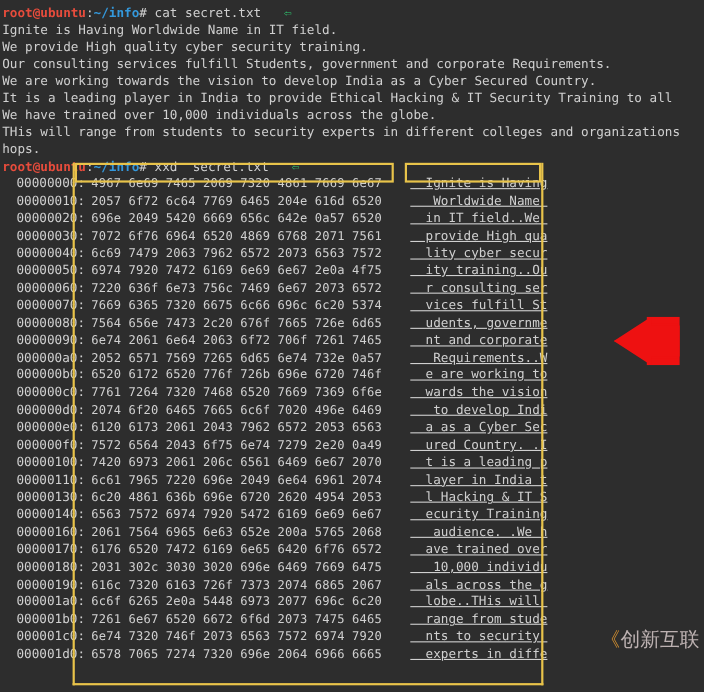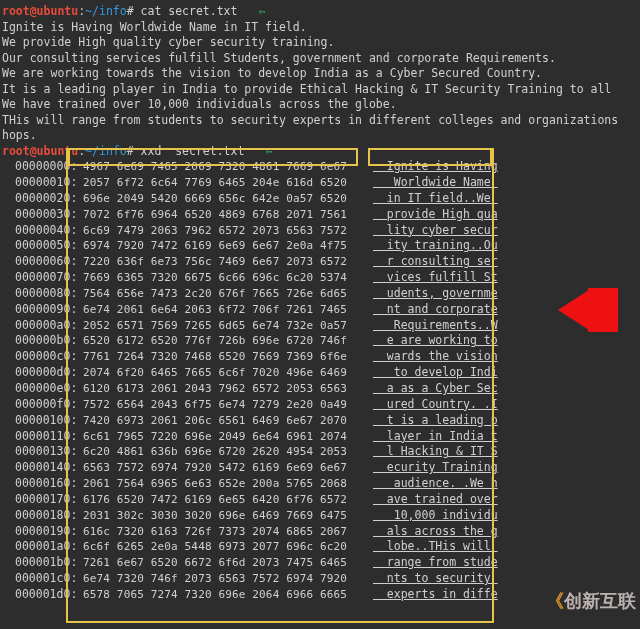--- a/index.html
+++ b/index.html
@@ -11,21 +11,21 @@
       color: #d0d0d0;
       width: 640px;
       height: 629px;
       overflow: hidden;
       position: relative;
       padding: 4px 0 0 2px;
     }
     .line { white-space: pre; }
     .prompt-user { color: #e74c3c; font-weight: bold; margin-top: 20px; }
     .prompt-colon { color: #d0d0d0; }
-    .prompt-path { color: #3498db; font-weight: normal; }
+    .prompt-path { color: #3498db; font-weight: bold; }
     .prompt-hash { color: #d0d0d0; }
     .cmd { color: #d0d0d0; }
     .cursor-arrow { color: #2ecc71; }
     .output { color: #d0d0d0; }
     .hexline { white-space: pre; position: relative; }
     .offset { color: #d0d0d0; display: inline-block; width: 68px; margin-left: 13px; }
     .hex { color: #d0d0d0; display: inline-block; width: 290px; letter-spacing: 0.15px; font-size:11px;}
     .ascii { color: #d0d0d0; display: inline-block; text-decoration: underline; }
     .box-yellow {
       position: absolute;
@@ -39,24 +39,24 @@
       position: absolute;
       right: 22px;
       top: 288px;
       width: 60px;
       height: 44px;
     }
     .arrow svg { width: 100%; height: 100%; }
     .watermark {
       position: absolute;
       right: 4px;
-      bottom: 16px;
+      bottom: 36px;
       color: #d6c9c9;
       font-size: 18px;
-      font-weight: bold;
+      font-weight: normal;
       font-family: sans-serif;
       opacity: 0.85;
     }
     .wm-orange { color: #f0a030; }
   </style>
 </head>
 <body>
 
 <div class="line"><span class="prompt-user">root@ubuntu</span><span class="prompt-colon">:</span><span class="prompt-path">~/info</span><span class="prompt-hash">#</span> <span class="cmd">cat secret.txt</span>   <span class="cursor-arrow">⇦</span></div>
 

